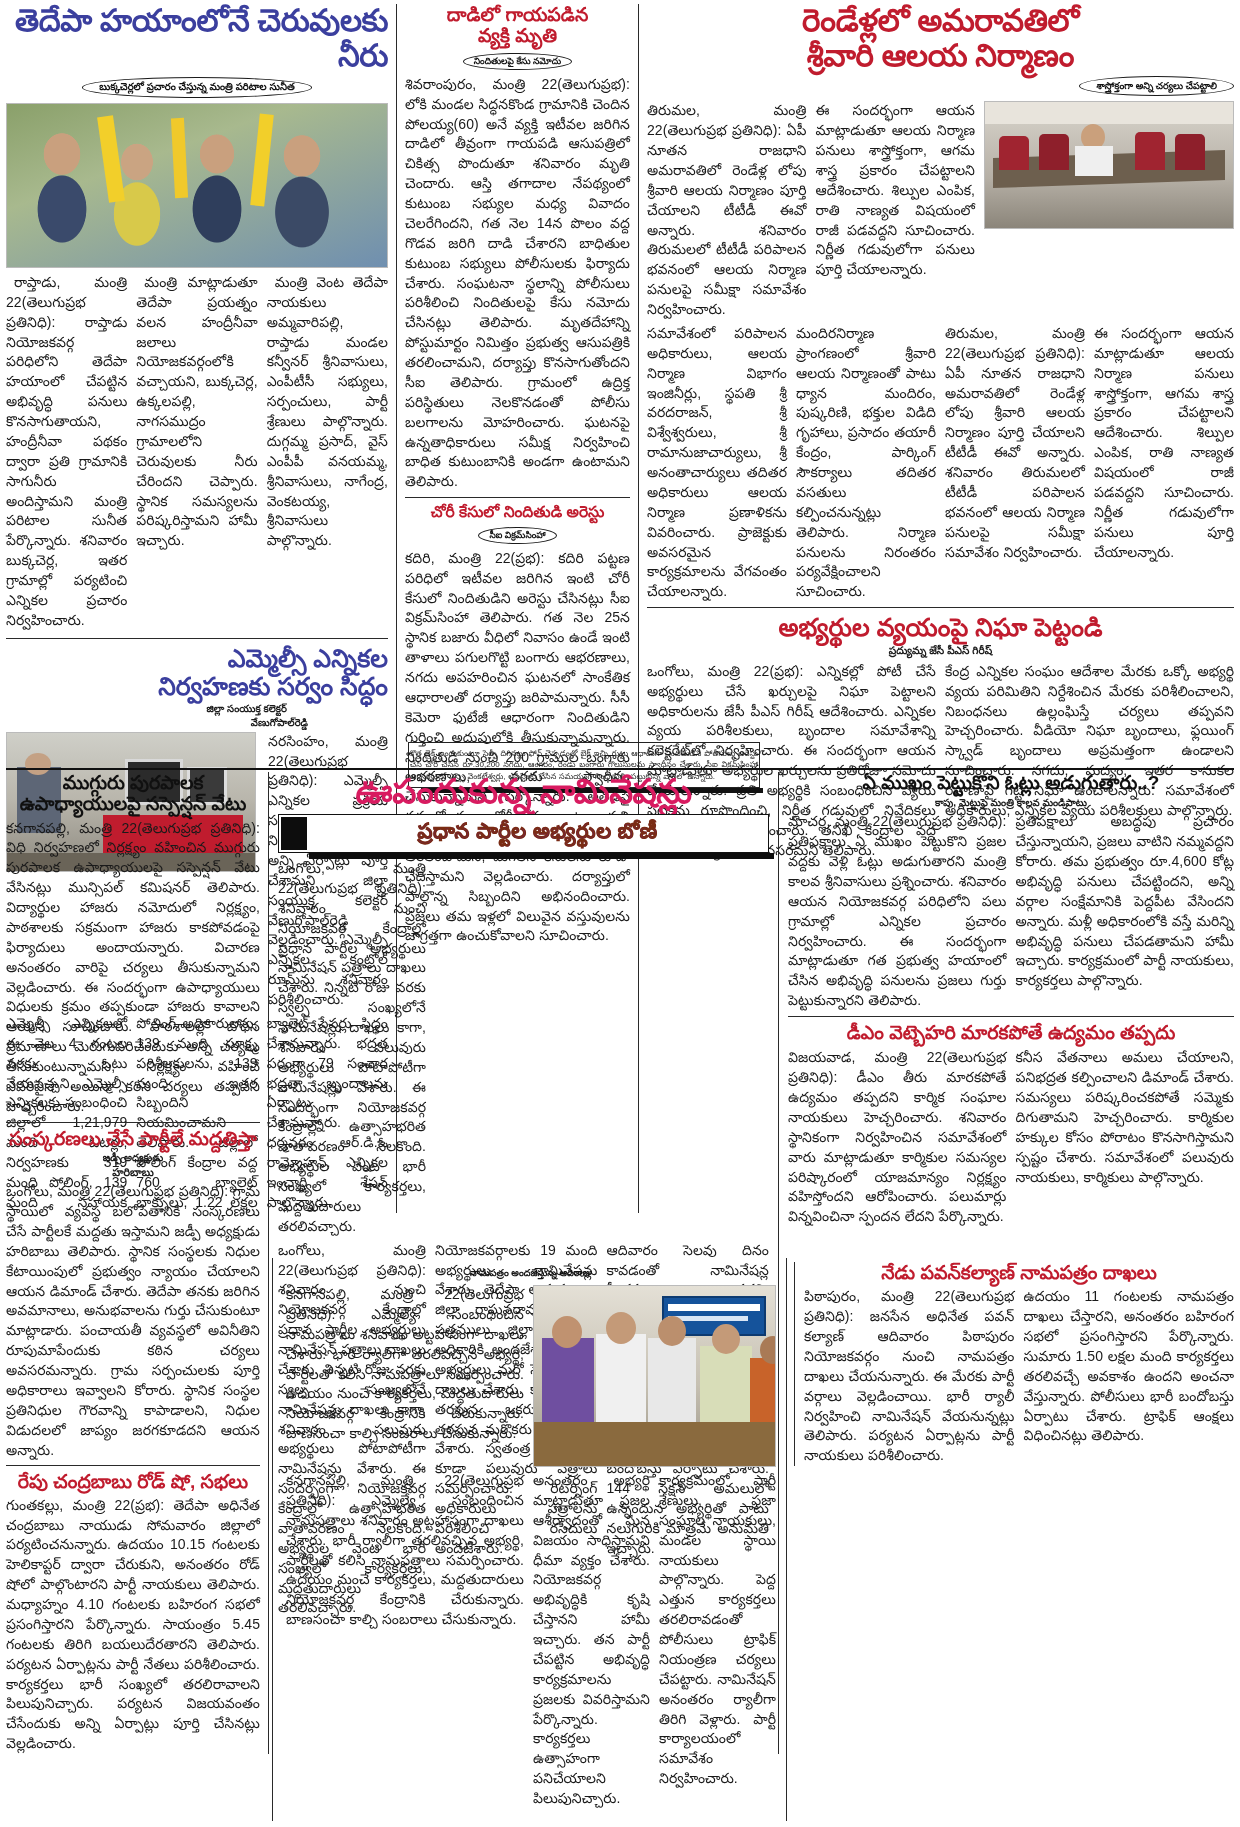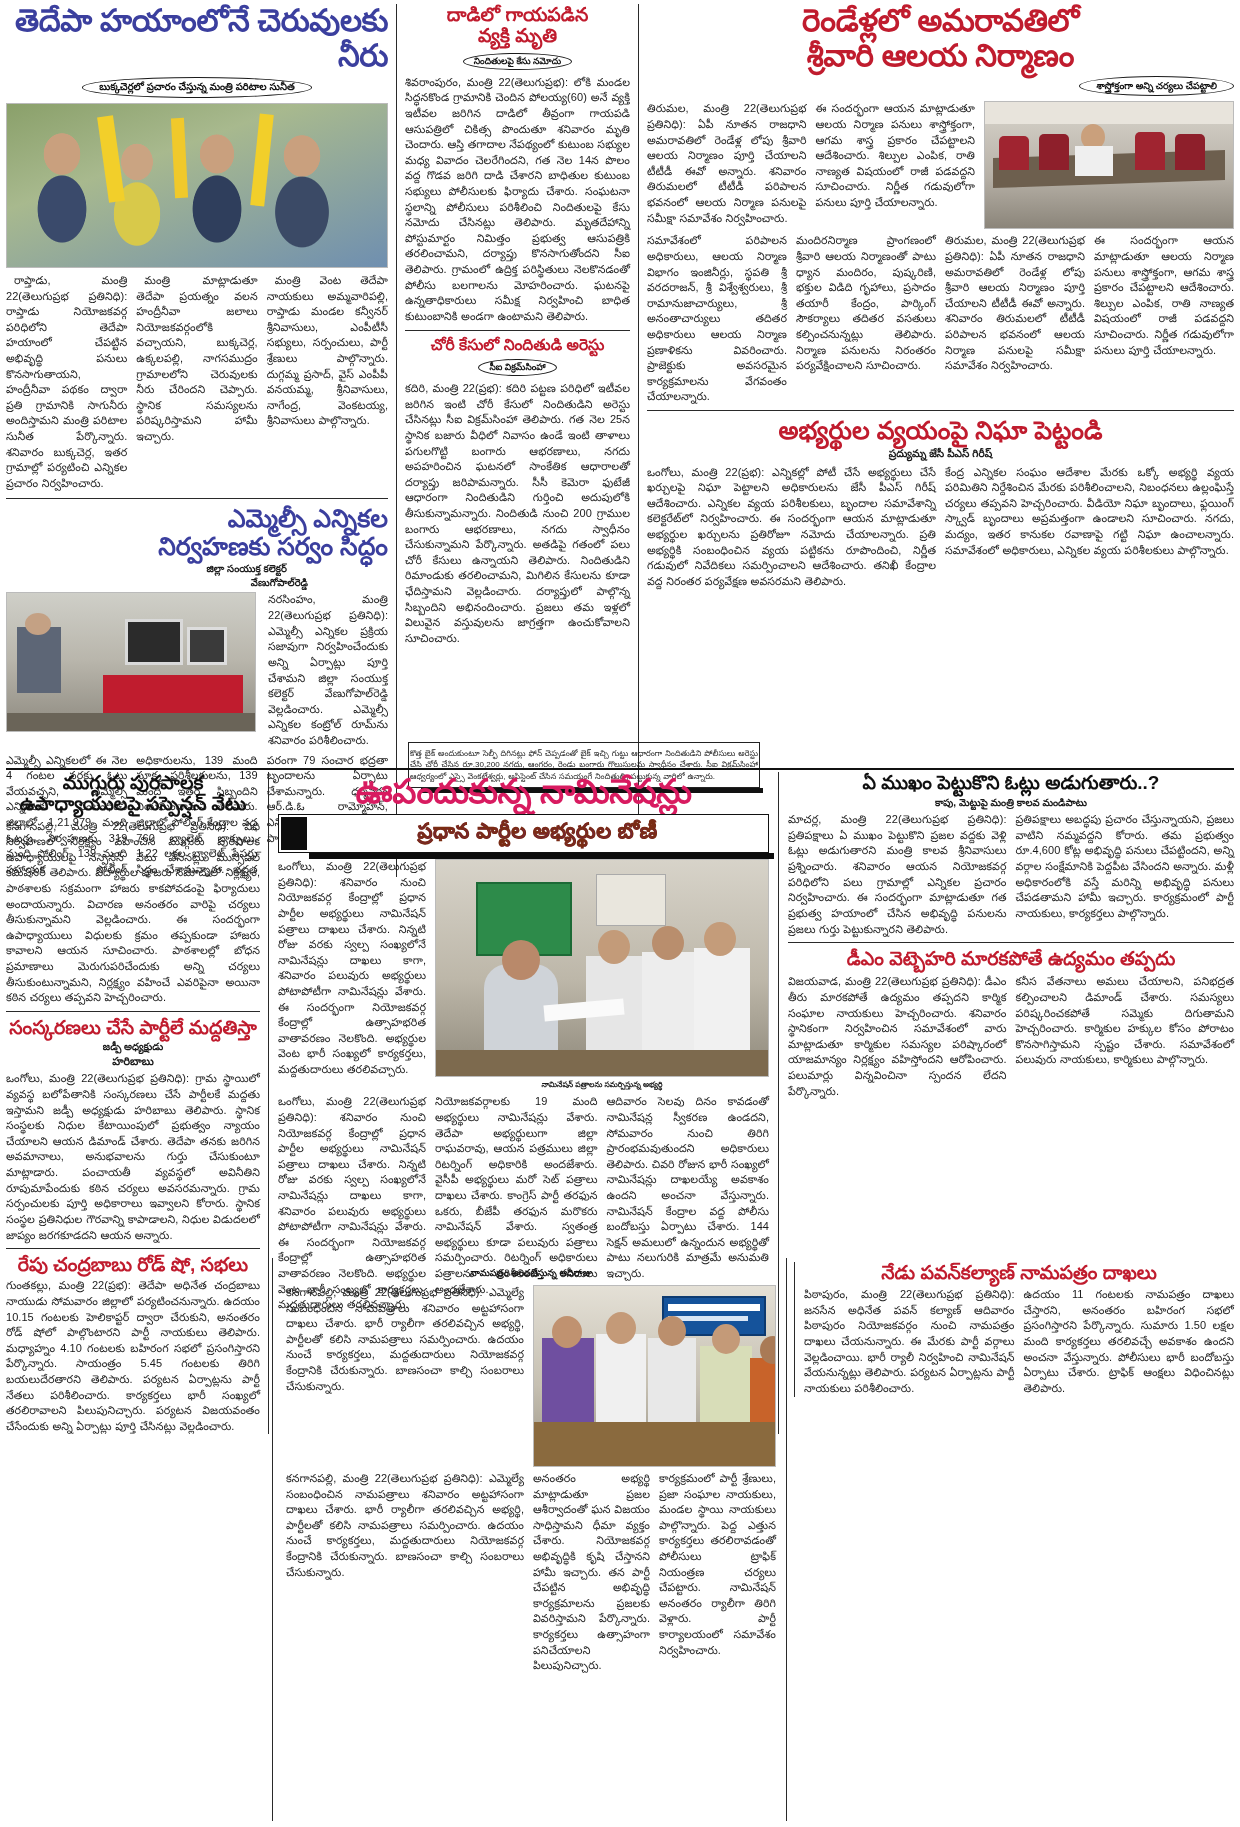--- a/index.html
+++ b/index.html
@@ -8,21 +8,21 @@
     background: #ffffff;
     font-family: "Liberation Sans", sans-serif;
     color: #111;
     overflow: hidden;
     position: relative;
   }
   .page { width: 1240px; height: 1827px; position: relative; padding: 4px 6px; }
 
   
   .body-text {
-    font-size: 11px;
+    font-size: 14px;
     line-height: 1.42;
     text-align: justify;
     color: #1a1a1a;
     letter-spacing: 0.05px;
     word-spacing: 0.4px;
   }
   .body-text p { margin-bottom: 2px; text-indent: 8px; }
 
   
   .hl {
@@ -271,38 +271,20 @@
     <div class="col-divider" style="padding:0 9px;">
       <div class="hl hl-pink" style="font-size:34px; letter-spacing:-0.5px;">ఊపందుకున్న నామినేషన్లు</div>
 
       <div class="ribbon">
         <span class="blk"></span>
         <div class="ribbon-txt">ప్రధాన పార్టీల అభ్యర్థుల బోణీ</div>
       </div>
 
       <div style="display:grid; grid-template-columns: 148px 1fr; gap:9px;">
         <div class="body-text">ఒంగోలు, మంత్రి 22(తెలుగుప్రభ ప్రతినిధి): శనివారం నుంచి నియోజకవర్గ కేంద్రాల్లో ప్రధాన పార్టీల అభ్యర్థులు నామినేషన్ పత్రాలు దాఖలు చేశారు. నిన్నటి రోజు వరకు స్వల్ప సంఖ్యలోనే నామినేషన్లు దాఖలు కాగా, శనివారం పలువురు అభ్యర్థులు పోటాపోటీగా నామినేషన్లు వేశారు. ఈ సందర్భంగా నియోజకవర్గ కేంద్రాల్లో ఉత్సాహభరిత వాతావరణం నెలకొంది. అభ్యర్థుల వెంట భారీ సంఖ్యలో కార్యకర్తలు, మద్దతుదారులు తరలివచ్చారు.</div>
-        <div>
-          <div class="photo" style="height:218px;">
-            <div class="ph-inner" style="background:linear-gradient(180deg,#d7d3c9 0%,#bdb7a9 55%,#8f897b 100%)"></div>
-            <div style="position:absolute; left:40px; top:22px; width:96px; height:74px; background:#2d8b4a; border:2px solid #1c6a36;"></div>
-            <div style="position:absolute; left:160px; top:14px; width:70px; height:52px; background:#e9e6dd; border:1px solid #aaa;"></div>
-            <div style="position:absolute; left:48px; top:104px; width:74px; height:92px; background:#cfd3d8; border-radius:24px 24px 0 0;"></div>
-            <div style="position:absolute; left:66px; top:80px; width:38px; height:40px; border-radius:50%; background:#b9896a;"></div>
-            <div style="position:absolute; left:150px; top:96px; width:58px; height:96px; background:#e6e6e6;"></div>
-            <div style="position:absolute; left:162px; top:70px; width:32px; height:34px; border-radius:50%; background:#c39b79;"></div>
-            <div style="position:absolute; left:206px; top:92px; width:54px; height:100px; background:#ededed;"></div>
-            <div style="position:absolute; left:216px; top:66px; width:32px; height:34px; border-radius:50%; background:#b98e6d;"></div>
-            <div style="position:absolute; left:258px; top:88px; width:56px; height:104px; background:#f1f1f1;"></div>
-            <div style="position:absolute; left:268px; top:62px; width:32px; height:34px; border-radius:50%; background:#c49c7a;"></div>
-            <div style="position:absolute; left:0; bottom:0; width:100%; height:26px; background:#7d6a4e;"></div>
-            <div style="position:absolute; left:108px; top:142px; width:80px; height:16px; background:#fafafa; transform:rotate(-5deg);"></div>
-          </div>
-          <div class="cap-small" style="margin-top:3px; text-align:center; font-weight:bold;">నామినేషన్ పత్రాలను సమర్పిస్తున్న అభ్యర్థి</div>
-        </div>
       </div>
 
       <div style="display:grid; grid-template-columns:148px 1fr 1fr; gap:9px; margin-top:4px;">
         <div class="body-text">ఒంగోలు, మంత్రి 22(తెలుగుప్రభ ప్రతినిధి): శనివారం నుంచి నియోజకవర్గ కేంద్రాల్లో ప్రధాన పార్టీల అభ్యర్థులు నామినేషన్ పత్రాలు దాఖలు చేశారు. నిన్నటి రోజు వరకు స్వల్ప సంఖ్యలోనే నామినేషన్లు దాఖలు కాగా, శనివారం పలువురు అభ్యర్థులు పోటాపోటీగా నామినేషన్లు వేశారు. ఈ సందర్భంగా నియోజకవర్గ కేంద్రాల్లో ఉత్సాహభరిత వాతావరణం నెలకొంది. అభ్యర్థుల వెంట భారీ సంఖ్యలో కార్యకర్తలు, మద్దతుదారులు తరలివచ్చారు.</div>
         <div class="body-text">నియోజకవర్గాలకు 19 మంది అభ్యర్థులు నామినేషన్లు వేశారు. తెదేపా అభ్యర్థులుగా జిల్లా రాఘవరావు, ఆయన పత్రములు జిల్లా రిటర్నింగ్ అధికారికి అందజేశారు. వైసీపీ అభ్యర్థులు మరో సెట్ పత్రాలు దాఖలు చేశారు. కాంగ్రెస్ పార్టీ తరఫున ఒకరు, బీజేపీ తరఫున మరొకరు నామినేషన్ వేశారు. స్వతంత్ర అభ్యర్థులు కూడా పలువురు పత్రాలు సమర్పించారు. రిటర్నింగ్ అధికారులు పత్రాలను పరిశీలించి రసీదులు అందజేశారు.</div>
         <div class="body-text">ఆదివారం సెలవు దినం కావడంతో నామినేషన్ల స్వీకరణ ఉండదని, సోమవారం నుంచి తిరిగి ప్రారంభమవుతుందని అధికారులు తెలిపారు. చివరి రోజున భారీ సంఖ్యలో నామినేషన్లు దాఖలయ్యే అవకాశం ఉందని అంచనా వేస్తున్నారు. నామినేషన్ కేంద్రాల వద్ద పోలీసు బందోబస్తు ఏర్పాటు చేశారు. 144 సెక్షన్ అమలులో ఉన్నందున అభ్యర్థితో పాటు నలుగురికి మాత్రమే అనుమతి ఇచ్చారు.</div>
       </div>
     </div>
 
     <div class="col-divider" style="padding-left:9px;">

